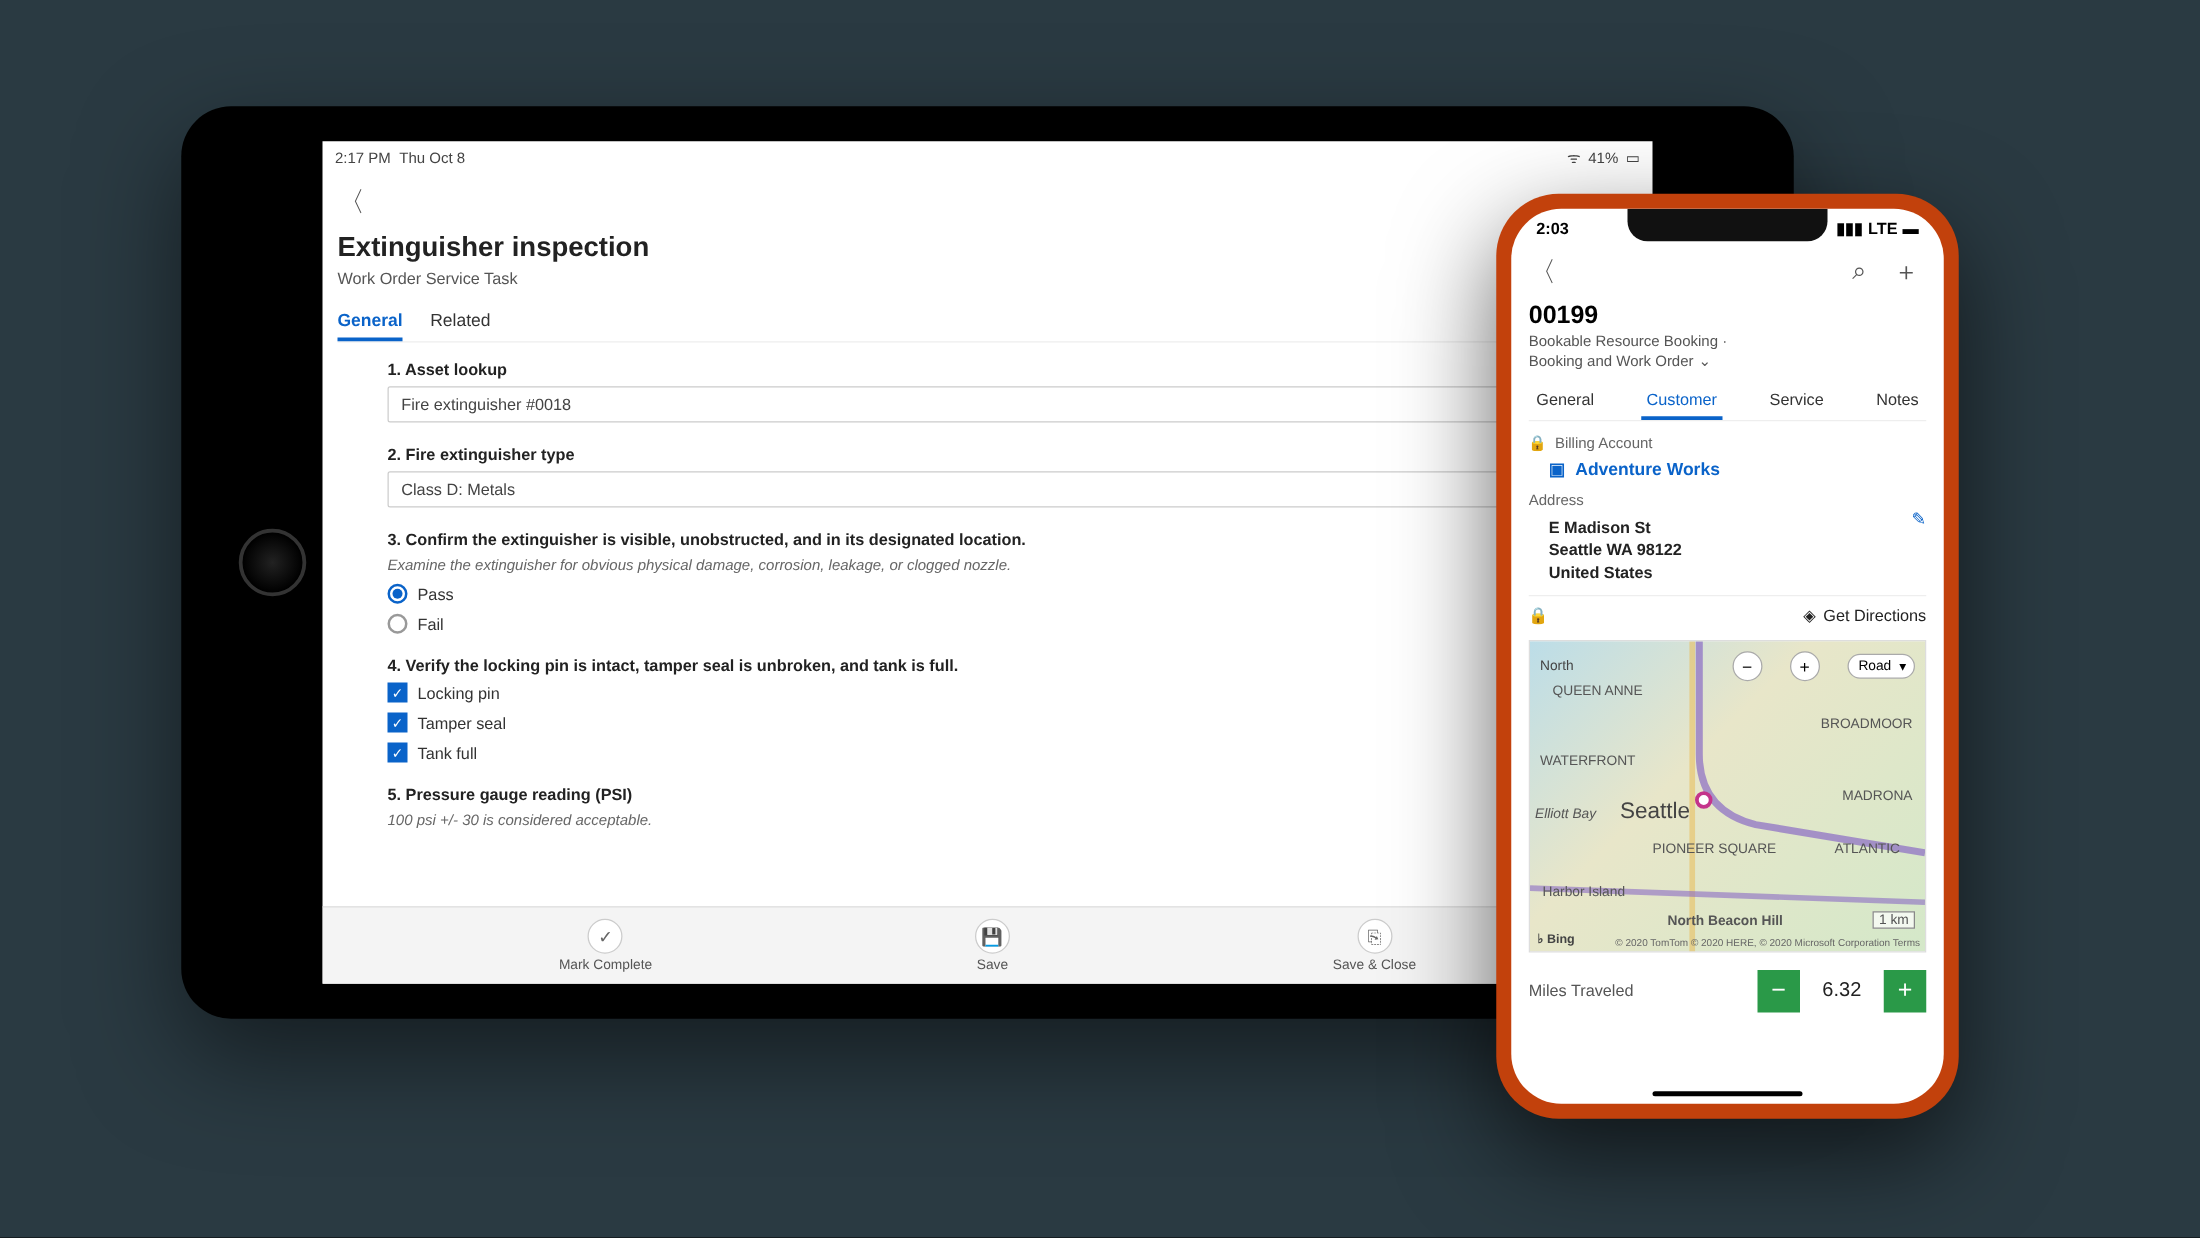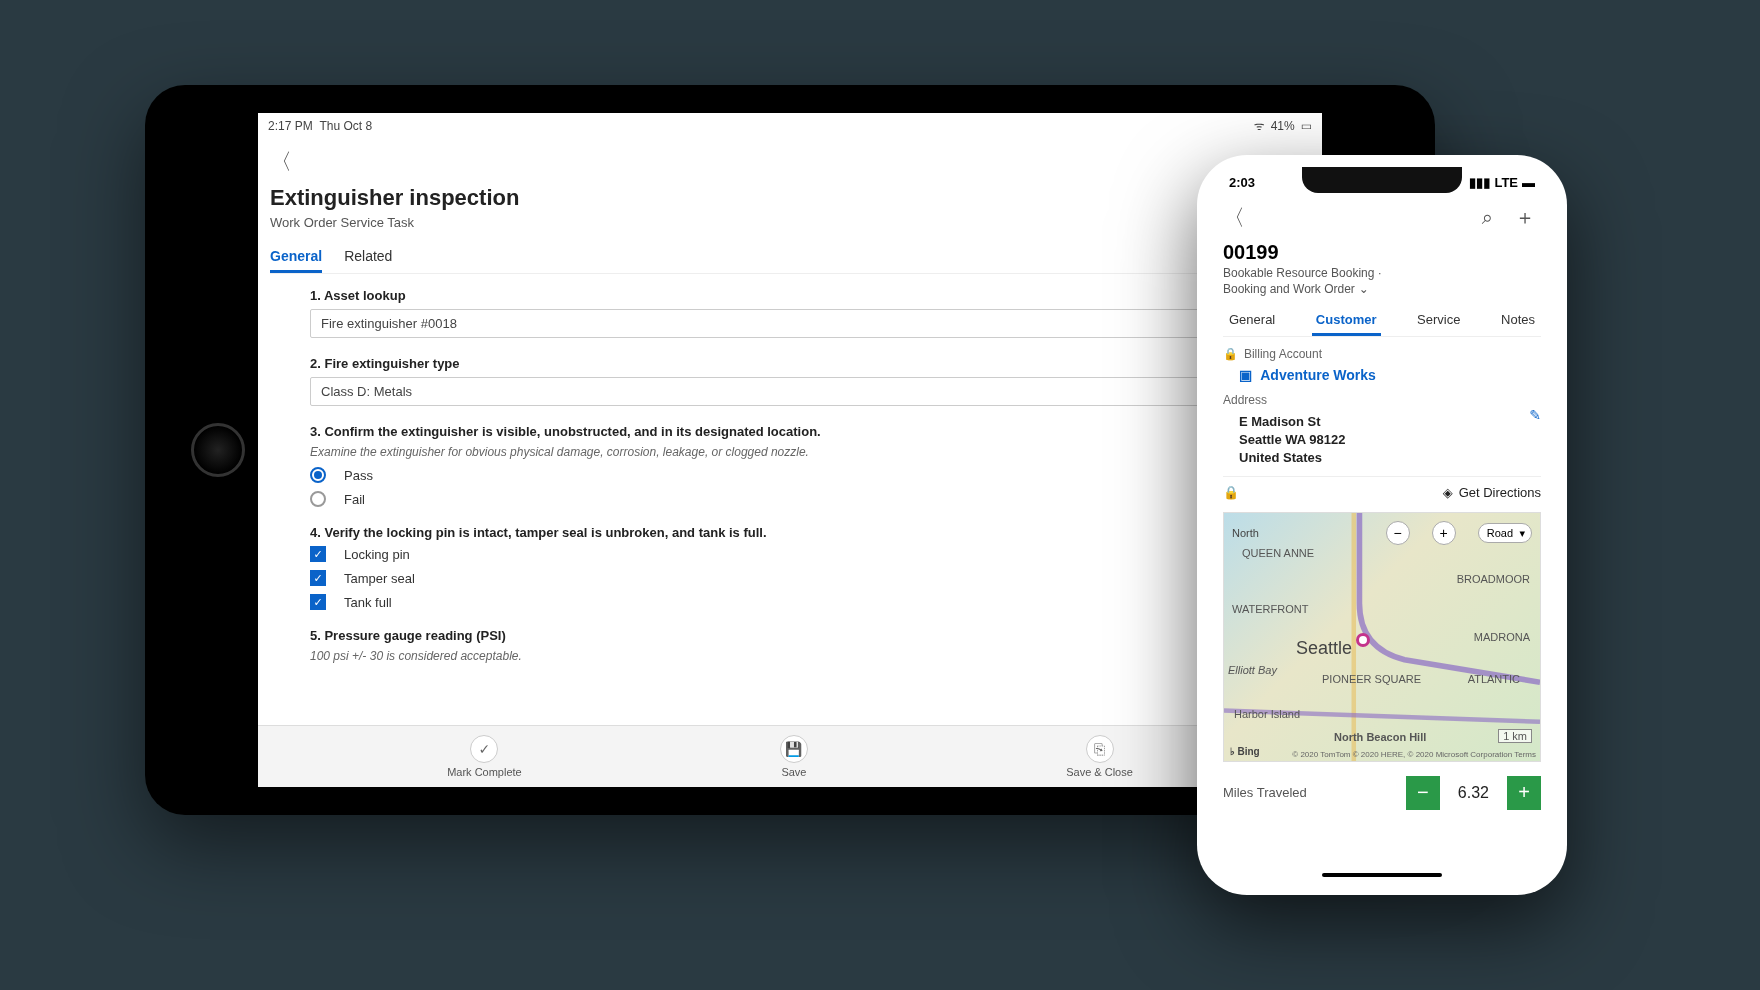--- a/index.html
+++ b/index.html
@@ -28,42 +28,42 @@
   .tab { font-size: 14px; color: #333; padding: 6px 0; cursor: pointer; }
   .tab.active { color: #0a63c9; border-bottom: 3px solid #0a63c9; font-weight: 600; }
 
   .form { padding: 14px 40px 0 40px; }
   .frow { margin-bottom: 18px; }
   .flabel { font-size: 13px; color: #222; font-weight: 600; margin-bottom: 6px; }
   .fhelp { font-size: 12px; color: #666; font-style: italic; margin-bottom: 8px; }
   .input-wrap { position: relative; }
   .input, .select { width: 100%; border: 1px solid #ccc; border-radius: 2px; padding: 6px 10px; font-size: 13px; background: #fff; color: #444; }
   .input-icon-r { position: absolute; right: 8px; top: 50%; transform: translateY(-50%); color: #666; font-size: 14px; }
-  .radio-row, .check-row { display: flex; align-items: flex-end; gap: 18px; margin-bottom: 8px; font-size: 13px; color: #333; }
+  .radio-row, .check-row { display: flex; align-items: flex-end; gap: 8px; margin-bottom: 8px; font-size: 13px; color: #333; }
   .radio { width: 16px; height: 16px; border: 2px solid #999; border-radius: 50%; display: inline-flex; align-items: center; justify-content: center; }
   .radio.sel { border-color: #0a63c9; }
   .radio.sel::after { content: ''; width: 8px; height: 8px; background: #0a63c9; border-radius: 50%; }
   .check { width: 16px; height: 16px; background: #0a63c9; display: inline-flex; align-items: center; justify-content: center; color: #fff; font-size: 11px; }
 
   .bottombar { position: absolute; bottom: 0; left: 0; right: 0; height: 62px; background: #f4f4f4; border-top: 1px solid #ddd; display: flex; justify-content: space-around; align-items: center; padding: 0 60px; }
   .bb-item { display: flex; flex-direction: column; align-items: center; gap: 3px; cursor: pointer; font-size: 11px; color: #555; }
   .bb-icon { width: 28px; height: 28px; border: 1px solid #ccc; border-radius: 50%; display: flex; align-items: center; justify-content: center; background: #fff; font-size: 14px; color: #666; }
 
   
-  .phone-frame { position: absolute; right: 48px; top: 70px; width: 370px; height: 740px; background: #ffffff; border-radius: 50px; padding: 12px; box-shadow: 0 30px 80px rgba(0,0,0,0.6); }
+  .phone-frame { position: absolute; right: 48px; top: 70px; width: 370px; height: 740px; background: #c2410c; border-radius: 50px; padding: 12px; box-shadow: 0 30px 80px rgba(0,0,0,0.6); }
   .phone-screen { width: 100%; height: 100%; background: #fff; border-radius: 40px; overflow: hidden; position: relative; }
   .notch { position: absolute; top: 0; left: 50%; transform: translateX(-50%); width: 160px; height: 26px; background: #111; border-radius: 0 0 16px 16px; z-index: 10; }
   .phone-status { display: flex; justify-content: space-between; padding: 8px 20px 4px; font-size: 13px; font-weight: 600; }
   .phone-head { display: flex; align-items: center; padding: 6px 14px; gap: 10px; }
   .phone-content { padding: 0 14px; }
   .phone-title { font-size: 20px; font-weight: 700; }
   .phone-sub { font-size: 12px; color: #555; margin-top: 2px; display: flex; align-items: center; gap: 4px; }
   .ptabs { display: flex; justify-content: space-between; margin-top: 10px; border-bottom: 1px solid #eee; padding: 0 2px; }
   .ptab { font-size: 13px; padding: 6px 4px; cursor: pointer; color: #333; }
-  .ptab.active { color: #0a63c9; border-bottom: 3px solid #0a63c9; font-weight: 700; }
+  .ptab.active { color: #0a63c9; border-bottom: 3px solid #0a63c9; font-weight: 400; }
   .section-label { font-size: 12px; color: #666; margin-top: 10px; display: flex; align-items: center; gap: 6px; }
   .link-row { display: flex; align-items: center; gap: 8px; color: #0a63c9; font-size: 14px; font-weight: 600; margin-top: 6px; padding-left: 16px; }
   .addr { font-size: 13px; color: #222; font-weight: 600; line-height: 1.4; margin-top: 6px; padding-left: 16px; }
   .addr-row { display: flex; justify-content: space-between; align-items: flex-start; border-bottom: 1px solid #eee; padding-bottom: 8px; }
   .edit-ic { color: #0a63c9; font-size: 14px; cursor: pointer; }
   .dir-row { display: flex; justify-content: space-between; align-items: center; padding: 8px 0; font-size: 13px; }
   .dir-link { display: flex; align-items: center; gap: 6px; color: #222; cursor: pointer; }
   .map { height: 250px; background: linear-gradient(135deg, #bcdde8 0%, #e8e6c9 40%, #d4e8c9 100%); position: relative; border: 1px solid #ddd; margin-top: 4px; overflow: hidden; }
   .map-controls { position: absolute; top: 8px; left: 0; right: 0; display: flex; justify-content: flex-end; gap: 22px; padding: 0 8px; align-items: center; }
   .map-circle { width: 24px; height: 24px; border-radius: 50%; background: #fff; border: 1px solid #aaa; display: flex; align-items: center; justify-content: center; font-size: 14px; cursor: pointer; }
@@ -260,21 +260,21 @@
           <div class="map-controls">
             <span class="map-label" style="position:static;margin-right:auto;color:#444;">North</span>
             <div class="map-circle">−</div>
             <div class="map-circle">+</div>
             <div class="map-select"><span>Road</span> <span style="position:absolute;right:6px;">▾</span></div>
           </div>
           <span class="map-label" style="left:18px;top:34px;">QUEEN ANNE</span>
           <span class="map-label" style="right:10px;top:60px;">BROADMOOR</span>
           <span class="map-label" style="left:8px;top:90px;">WATERFRONT</span>
           <span class="map-label" style="right:10px;top:118px;">MADRONA</span>
-          <span class="map-label" style="left:4px;top:151px;font-style:italic;">Elliott Bay</span>
+          <span class="map-label" style="left:4px;top:132px;font-style:italic;">Elliott Bay</span>
           <span class="map-label" style="left:98px;top:160px;">PIONEER SQUARE</span>
           <span class="map-label" style="right:20px;top:160px;">ATLANTIC</span>
           <span class="map-label" style="left:10px;top:195px;">Harbor Island</span>
           <span class="map-label" style="left:110px;top:218px;font-weight:bold;">North Beacon Hill</span>
           <div class="map-city">Seattle</div>
           <div class="map-pin"></div>
           <span class="map-label" style="right:8px;bottom:18px;border:1px solid #888;padding:0 4px;background:rgba(255,255,255,0.7);">1 km</span>
           <div class="map-bing">♭ <span>Bing</span></div>
           <div class="map-attr">© 2020 TomTom © 2020 HERE, © 2020 Microsoft Corporation   Terms</div>
         </div>

